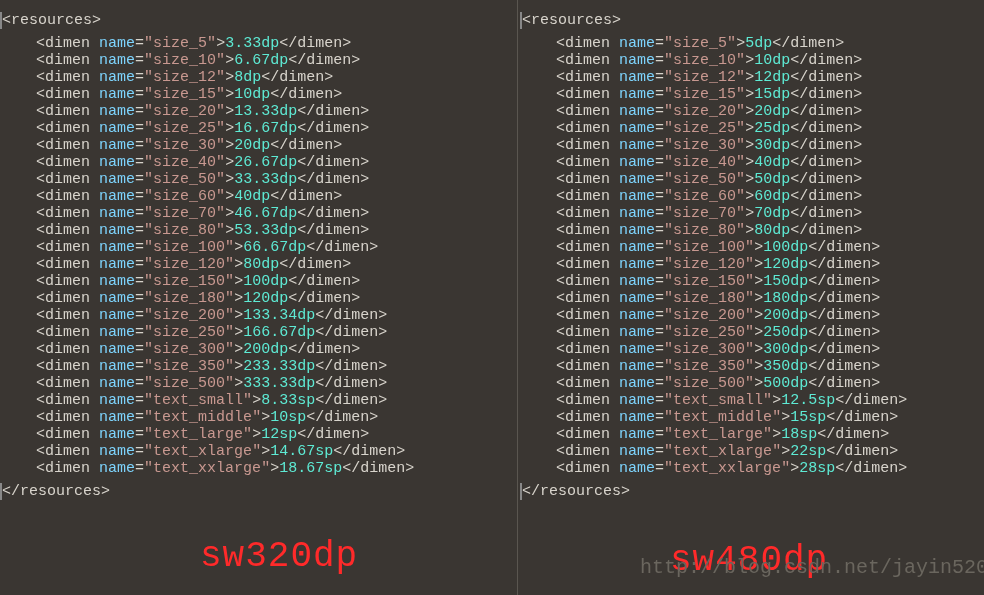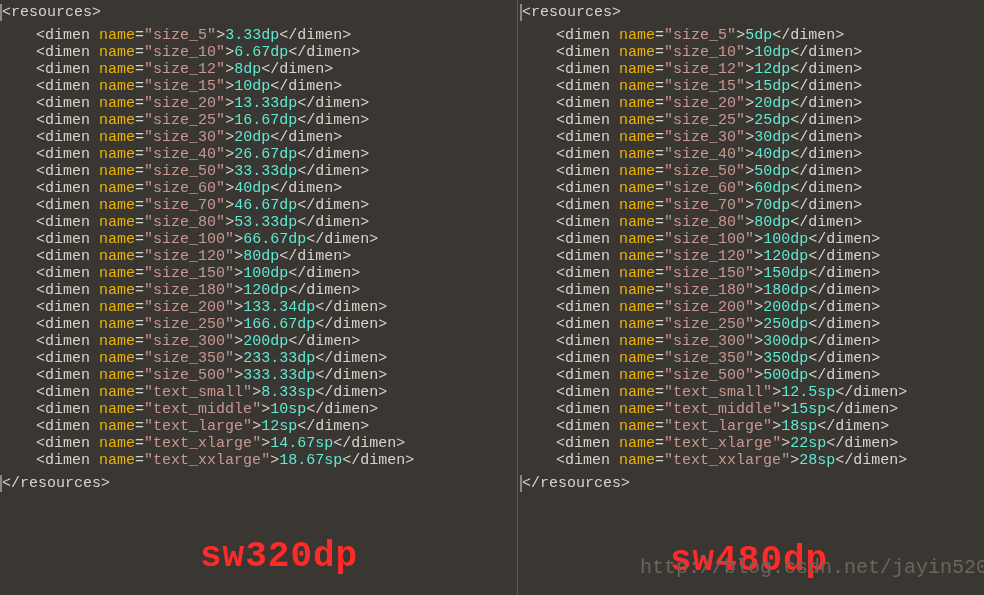--- a/index.html
+++ b/index.html
@@ -9,21 +9,21 @@
     font-size: 15px;
     line-height: 17px;
     color: #e8e4dc;
     width: 984px;
     height: 595px;
     overflow: hidden;
     position: relative;
   }
   .pane {
     position: absolute;
-    top: 4px;
+    top: 12px;
     white-space: pre;
   }
   .left { left: 0; width: 520px; }
   .right { left: 520px; width: 464px; }
   .sep {
     position: absolute;
     top: 0;
     left: 517px;
     width: 1px;
     height: 595px;
@@ -32,31 +32,31 @@
   .caret { color: #888; }
   .border {
     border-left: 1px solid #888;
     border-right: 1px solid #888;
     display: inline-block;
     height: 17px;
     vertical-align: top;
   }
   .bracket { color: #d8d4cc; }
   .tag { color: #d8d4cc; }
-  .attr { color: #eab308; }
+  .attr { color: #7dd3fc; }
   .eq { color: #d8d4cc; }
   .val { color: #c89890; }
   .txt { color: #5eead4; }
   .line { padding-left: 0; }
   .indent { display: inline-block; width: 36px; }
   .overlay {
     position: absolute;
     font-family: "Courier New", monospace;
     font-size: 36px;
-    font-weight: bold;
+    font-weight: normal;
     color: #ff2a2a;
     letter-spacing: 1px;
   }
   .ov-left { left: 200px; top: 548px; }
   .ov-right { left: 670px; top: 552px; }
   .watermark {
     position: absolute;
     left: 640px;
     top: 559px;
     font-size: 20px;

